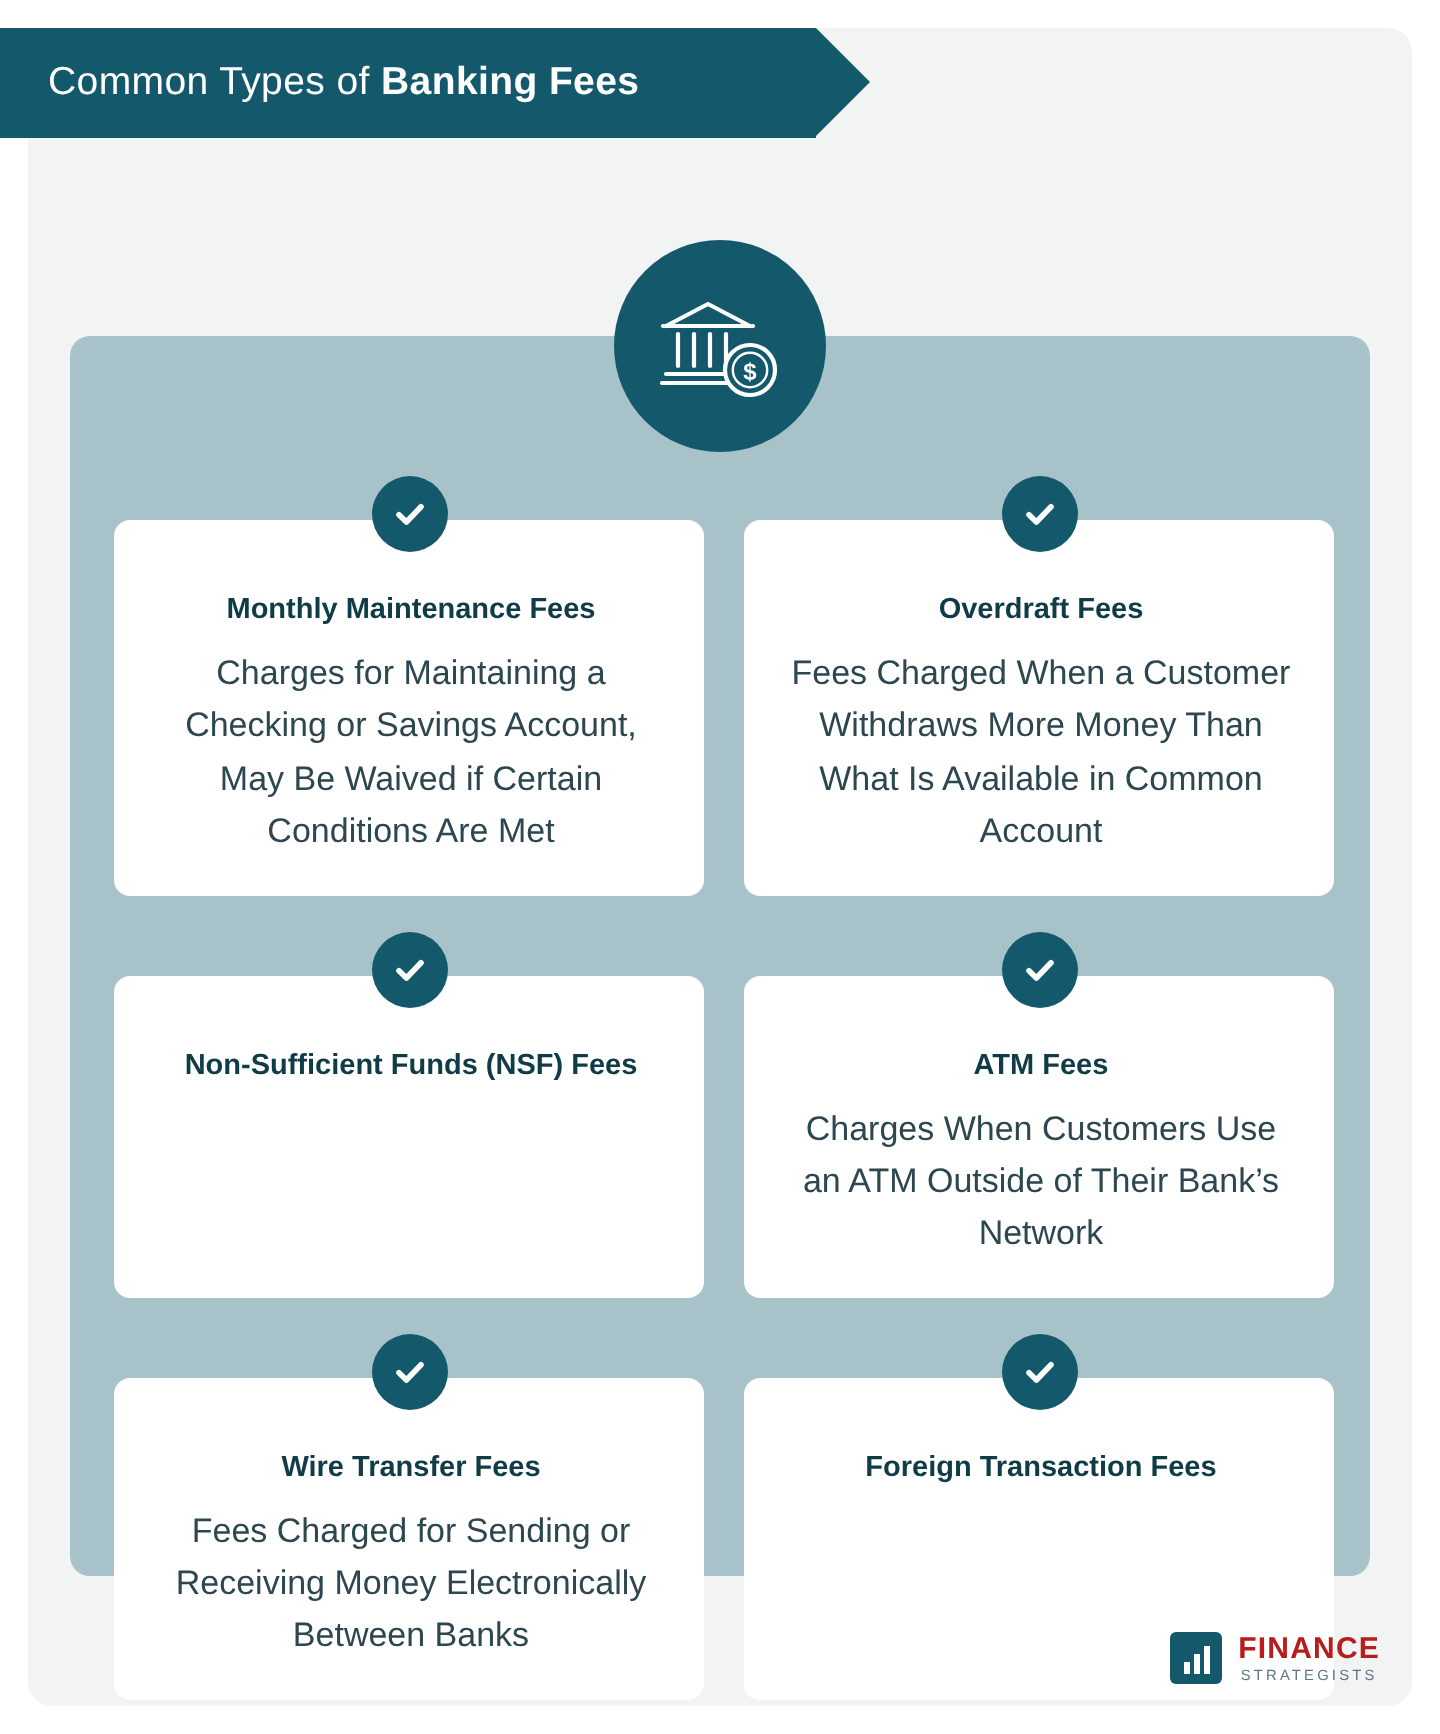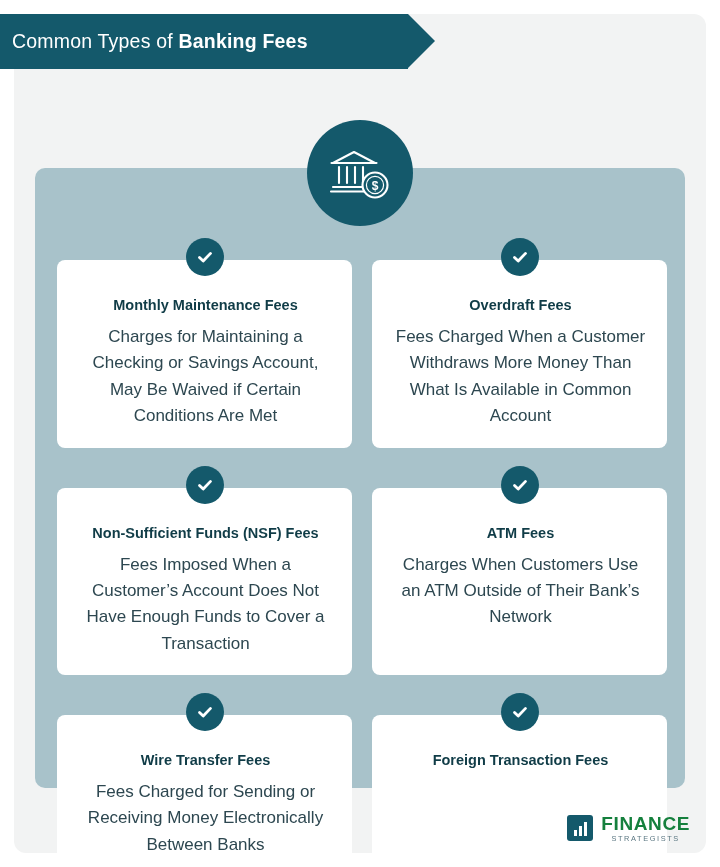--- a/index.html
+++ b/index.html
@@ -32,21 +32,21 @@
   }
 
   
   .header-banner {
     position: absolute;
     left: 0; top: 14px;
     width: 408px; height: 55px;
     background: #14596b;
     display: flex;
     align-items: center;
-    padding-left: 12px;
+    padding-left: 24px;
     z-index: 5;
   }
   .header-banner::after {
     content: "";
     position: absolute;
     right: -27px; top: 0;
     width: 0; height: 0;
     border-top: 27.5px solid transparent;
     border-bottom: 27.5px solid transparent;
     border-left: 27px solid #14596b;
@@ -149,22 +149,22 @@
     display: block;
     width: 3px;
     background: #ffffff;
   }
   .logo-mark i:nth-child(1) { height: 6px; }
   .logo-mark i:nth-child(2) { height: 10px; }
   .logo-mark i:nth-child(3) { height: 14px; }
   .logo-text { line-height: 1; }
   .logo-text .l1 {
     display: block;
-    color: #15803d;
-    font-size: 19px;
+    color: #b91c1c;
+    font-size: 15px;
     font-weight: bold;
     letter-spacing: 0.6px;
   }
   .logo-text .l2 {
     display: block;
     color: #5b7782;
     font-size: 7.4px;
     letter-spacing: 1.6px;
     margin-top: 2px;
     text-align: center;
@@ -222,21 +222,20 @@
       <p class="card-desc">Fees Charged When a Customer Withdraws More Money Than What Is Available in Common Account</p>
     </div>
 
     <div class="card">
       <div class="check-badge">
         <svg width="20" height="20" viewBox="0 0 20 20" aria-hidden="true">
           <path d="M4.5 10.4 L8.2 14 L15.5 6.4" fill="none" stroke="#ffffff" stroke-width="2.8" stroke-linecap="round" stroke-linejoin="round"></path>
         </svg>
       </div>
       <p class="card-title">Non-Sufficient Funds (NSF) Fees</p>
-      <p class="card-desc">Fees Imposed When a Customer’s Account Does Not Have Enough Funds to Cover a Transaction</p>
     </div>
 
     <div class="card">
       <div class="check-badge">
         <svg width="20" height="20" viewBox="0 0 20 20" aria-hidden="true">
           <path d="M4.5 10.4 L8.2 14 L15.5 6.4" fill="none" stroke="#ffffff" stroke-width="2.8" stroke-linecap="round" stroke-linejoin="round"></path>
         </svg>
       </div>
       <p class="card-title">ATM Fees</p>
       <p class="card-desc">Charges When Customers Use an ATM Outside of Their Bank’s Network</p>

